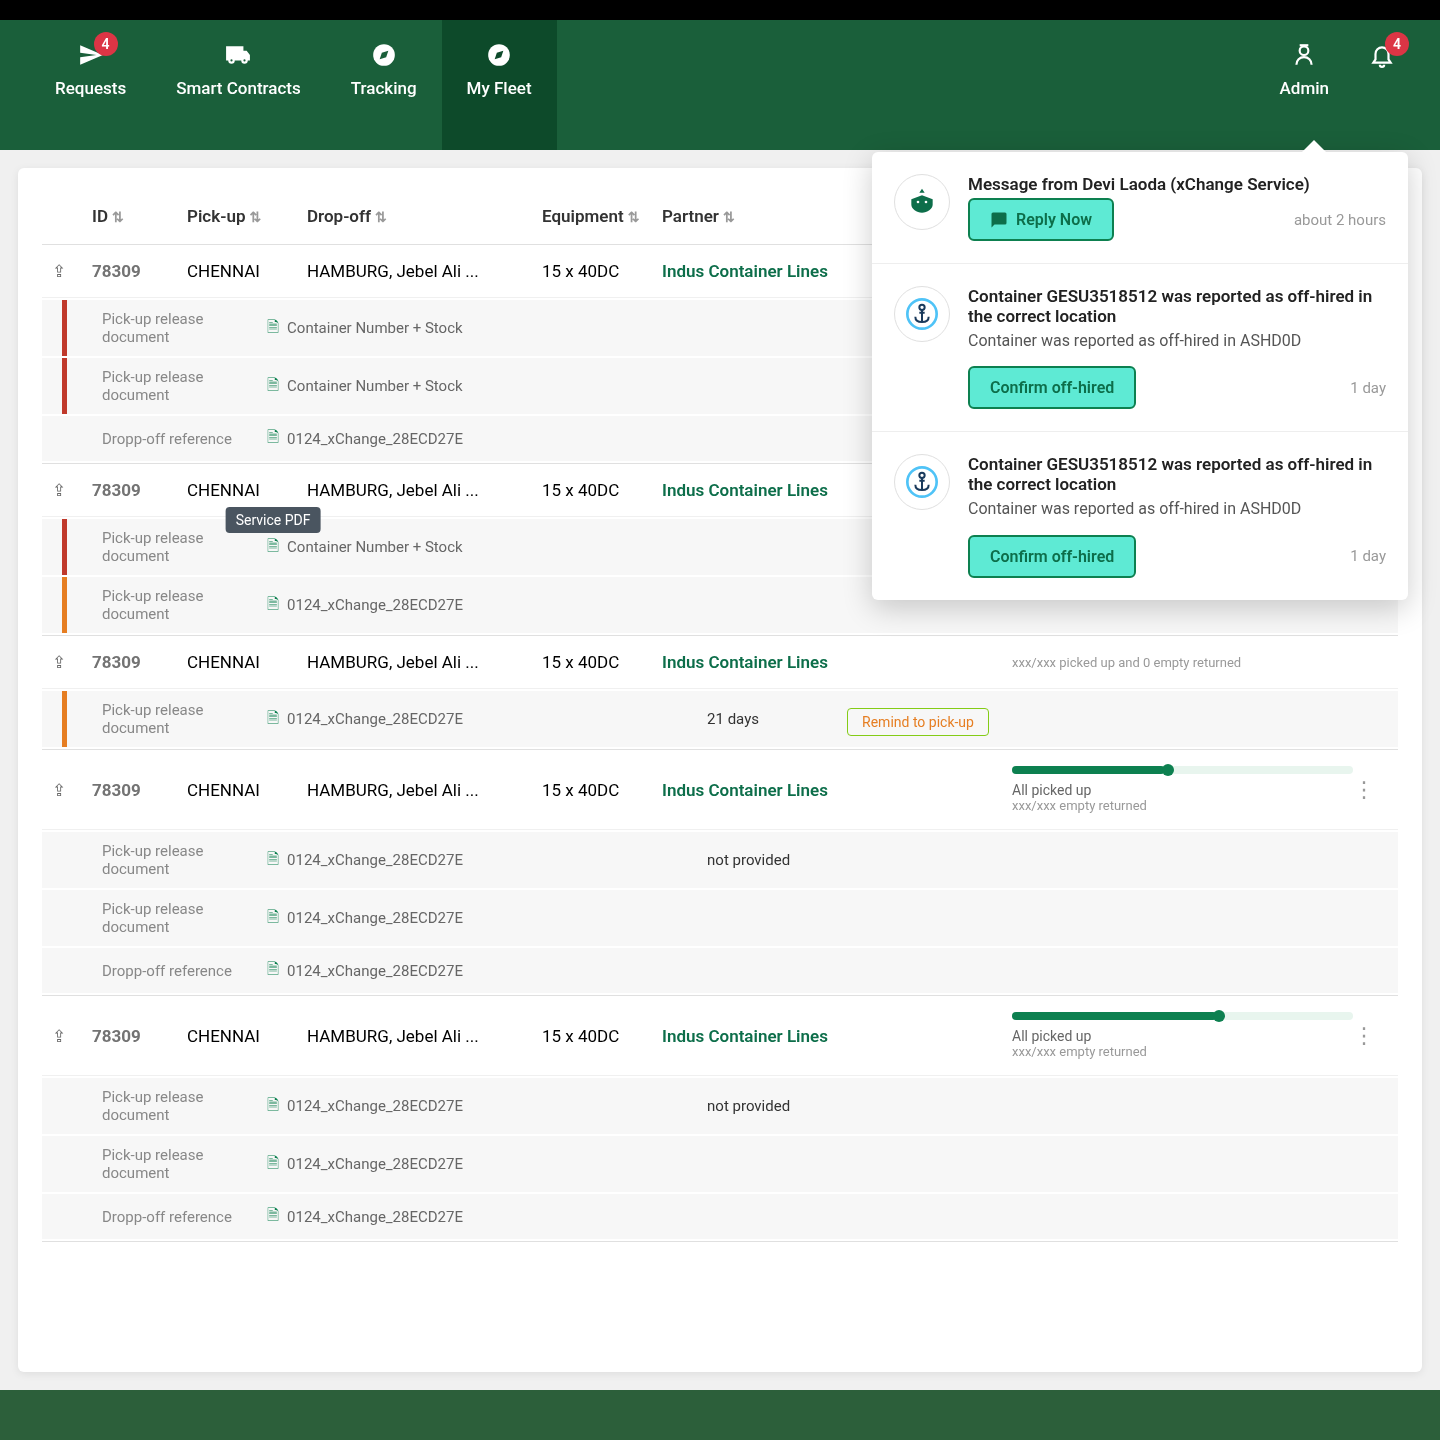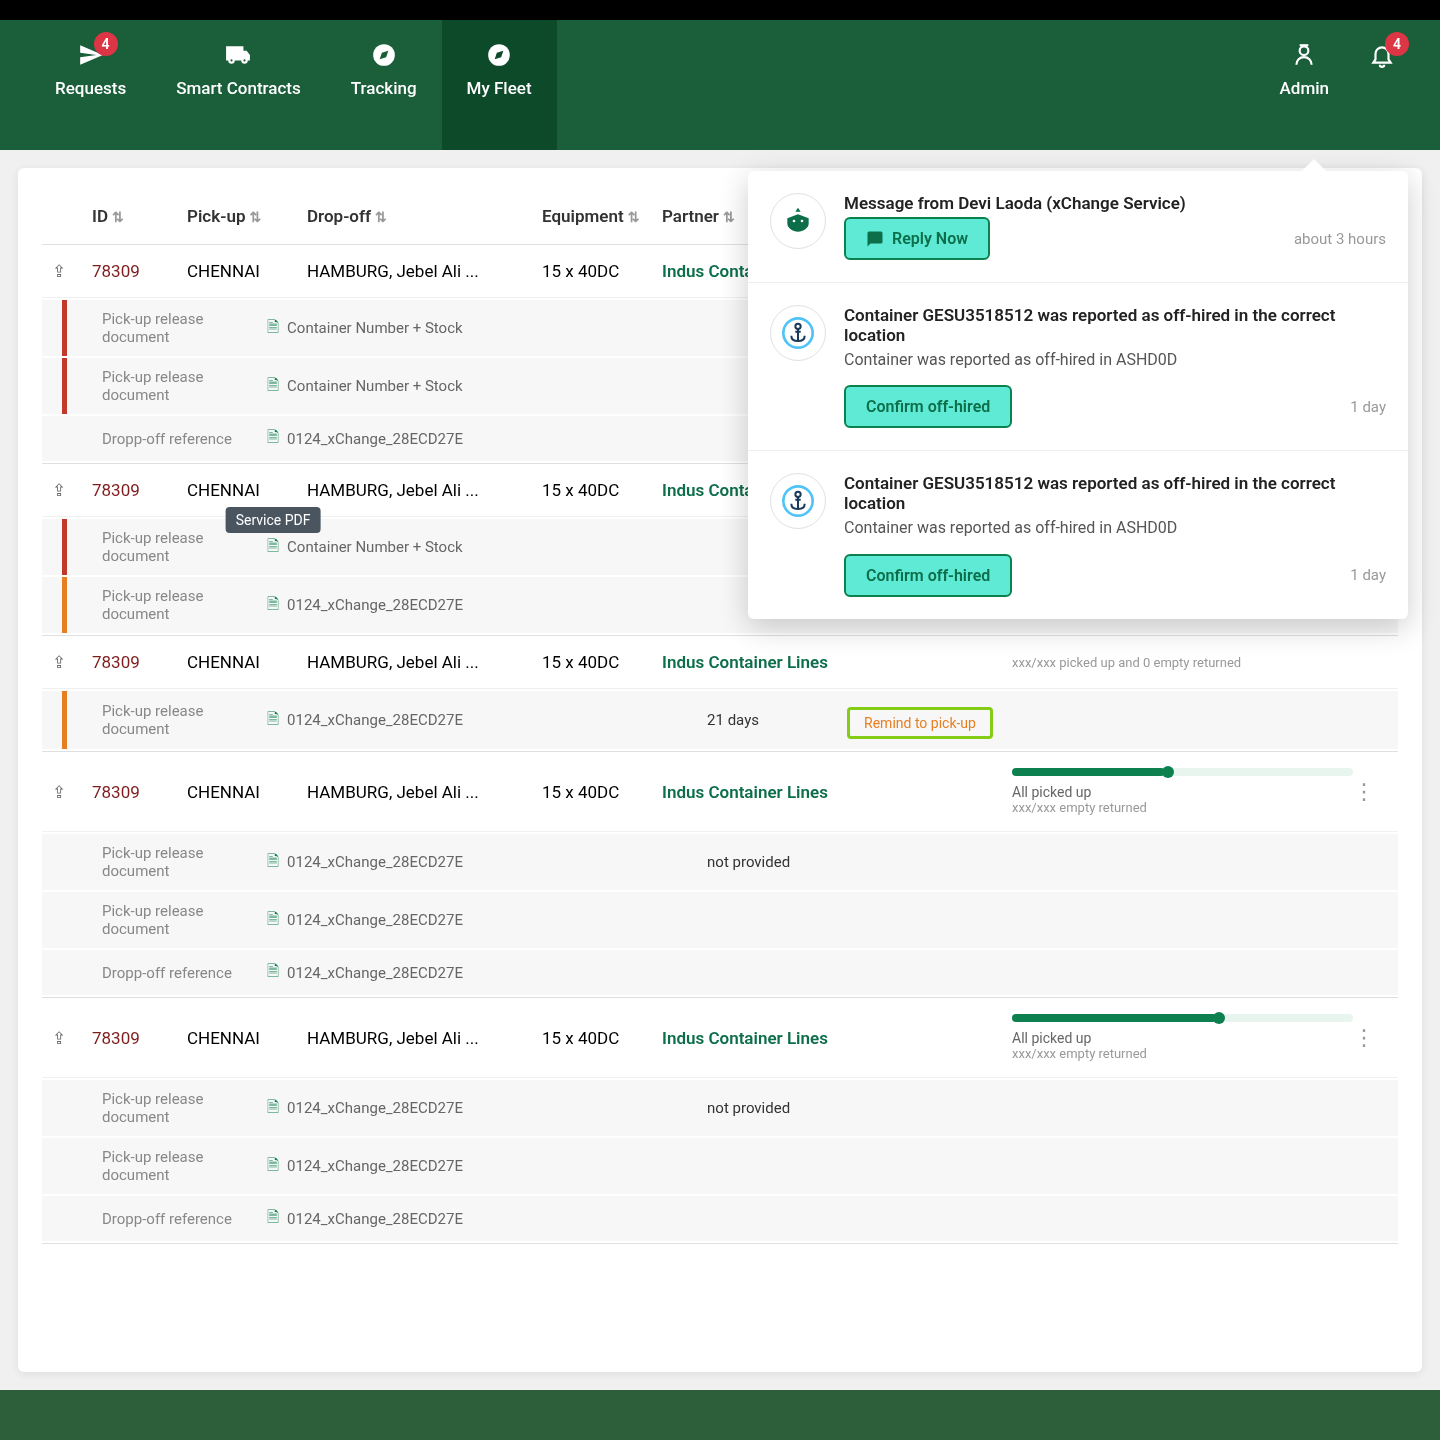--- a/index.html
+++ b/index.html
@@ -19,41 +19,41 @@
 .col-expand{width:40px}
 .col-id{width:95px}
 .col-pickup{width:120px}
 .col-dropoff{width:235px}
 .col-equip{width:120px}
 .col-partner{width:220px}
 .col-days{width:130px}
 .col-status{flex:1}
 .col-menu{width:35px}
 .row{display:flex;padding:16px 10px;align-items:center;border-bottom:1px solid #f0f0f0;font-size:17px}
-.row .col-id{color:#7f1d1d;font-weight:400}
+.row .col-id{color:#737373;font-weight:700}
 .row .col-partner{color:#0d6e4a;font-weight:600}
 .expand-ic{color:#666;cursor:pointer}
 .sub-rows{border-bottom:1px solid #e0e0e0}
 .sub-row{display:flex;align-items:center;padding:10px 10px 10px 60px;background:#f7f7f7;margin:2px 0;font-size:15px;color:#666;position:relative}
 .sub-row.red::before,.sub-row.orange::before{content:'';position:absolute;left:20px;top:0;bottom:0;width:5px}
 .sub-row.red::before{background:#c0392b}
 .sub-row.orange::before{background:#e67e22}
 .sub-label{width:165px;color:#888}
 .file-ic{color:#0d8050;margin-right:8px}
 .col-ref{width:420px}
 .col-prov{width:140px;color:#333}
 .progress{height:8px;background:#e8f5ee;border-radius:4px;position:relative;margin-bottom:8px}
 .progress-fill{height:100%;background:#0d8050;border-radius:4px}
 .progress-dot{position:absolute;top:-2px;width:12px;height:12px;background:#0d8050;border-radius:50%}
 .status-text{font-size:14px;color:#666;font-weight:400}
 .status-sub{font-size:13px;color:#999}
-.pill{display:inline-block;border:3px solid #84cc16;color:#e67e22;padding:5px 14px;border-radius:4px;font-size:14px;margin-top:6px}
+.pill{display:inline-block;border:1px solid #84cc16;color:#e67e22;padding:5px 14px;border-radius:4px;font-size:14px;margin-top:6px}
 .kebab{color:#999;cursor:pointer;font-size:22px}
 .tooltip{position:absolute;background:#4a5560;color:#fff;padding:5px 10px;border-radius:4px;font-size:14px;top:-28px;left:50%;transform:translateX(-50%);white-space:nowrap;z-index:5}
-.notif-panel{position:absolute;top:171px;right:32px;width:660px;background:#fff;border-radius:6px;box-shadow:0 8px 30px rgba(0,0,0,0.2);z-index:100}
+.notif-panel{position:absolute;top:152px;right:32px;width:536px;background:#fff;border-radius:6px;box-shadow:0 8px 30px rgba(0,0,0,0.2);z-index:100}
 .notif-panel::before{content:'';position:absolute;top:-12px;right:80px;width:0;height:0;border-left:14px solid transparent;border-right:14px solid transparent;border-bottom:14px solid #fff}
 .notif{display:flex;padding:22px;border-bottom:1px solid #eee}
 .notif:last-child{border-bottom:none}
 .notif-ic{width:56px;height:56px;border-radius:50%;display:flex;align-items:center;justify-content:center;margin-right:18px;flex-shrink:0;border:1px solid #e0e0e0}
 .notif-body{flex:1}
 .notif-title{font-weight:600;font-size:17px;color:#222;margin-bottom:4px}
 .notif-text{font-size:16px;color:#555;margin-bottom:14px;line-height:1.4}
 .notif-footer{display:flex;align-items:center;justify-content:space-between}
 .notif-btn{border:2px solid #0d8050;color:#0d6e4a;background:#5eead4;padding:10px 20px;border-radius:6px;font-weight:600;font-size:16px;cursor:pointer;display:inline-flex;align-items:center;gap:8px}
 .notif-time{color:#999;font-size:15px}
@@ -299,21 +299,21 @@
     </div>
     <div class="notif-body">
       <div class="notif-title">Message from Devi Laoda (xChange Service)</div>
       <div class="notif-footer">
         <button class="notif-btn">
           <svg width="18" height="18" viewBox="0 0 24 24" fill="#0d6e4a">
               <path d="M20 2H4a2 2 0 00-2 2v18l4-4h14a2 2 0 002-2V4a2 2 0 00-2-2z"></path>
             </svg>
           <span>Reply Now</span>
         </button>
-        <span class="notif-time">about 3 hours</span>
+        <span class="notif-time">about 2 hours</span>
       </div>
     </div>
   </div>
   <div class="notif">
     <div class="notif-ic">
       <svg width="32" height="32" viewBox="0 0 24 24">
           <circle cx="12" cy="12" r="11" fill="none" stroke="#4fc3f7" stroke-width="2"></circle>
           <circle cx="12" cy="7" r="2" fill="none" stroke="#1a3a5c" stroke-width="1.5"></circle>
           <path d="M12 9v9M7 14c0 3 2 4 5 4s5-1 5-4M10 11h4" fill="none" stroke="#1a3a5c" stroke-width="1.5"></path>
         </svg>

